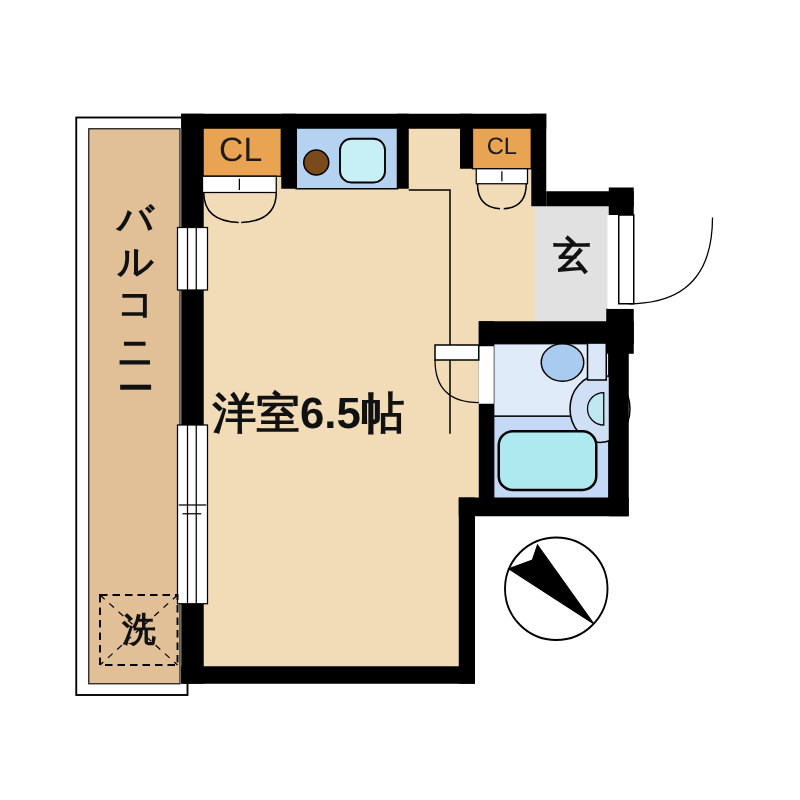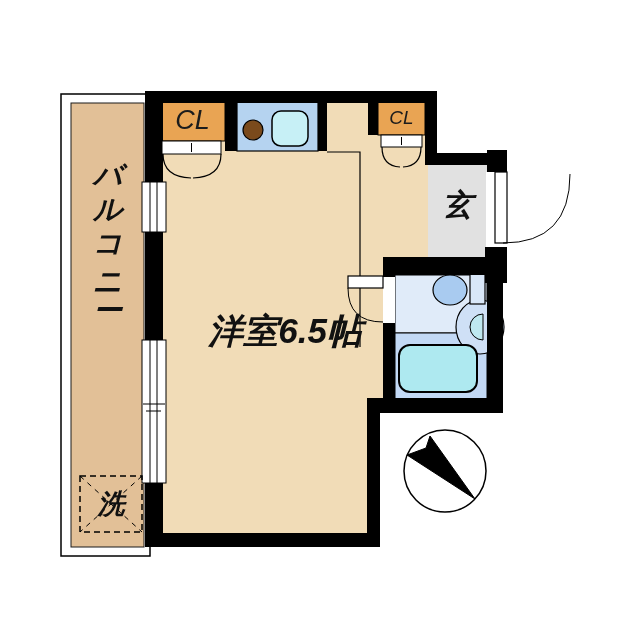--- a/index.html
+++ b/index.html
@@ -1,22 +1,22 @@
 <!DOCTYPE html>
 <html><head>
 <meta charset="utf-8">
 <style>
   html,body { margin:0; padding:0; background:#ffffff; }
   #stage {
     position:relative; width:640px; height:640px; background:#ffffff;
     font-family:"Liberation Sans", sans-serif; overflow:hidden;
   }
   #plan-svg { position:absolute; left:0; top:0; }
-  .lbl { position:absolute; color:#111; line-height:1; white-space:nowrap;font-style:italic; }
-  .lbl-room    { left:170px; top:313px; width:192px; text-align:right;
+  .lbl { position:absolute; color:#111; line-height:1; white-space:nowrap; }
+  .lbl-room    { left:170px; top:313px; width:192px; text-align:left;
                  font-size:35px; font-weight:bold; }
   .lbl-balcony { left:93px;  top:142px; writing-mode:vertical-rl;
                  font-size:29px; font-weight:bold; letter-spacing:5px; }
   .lbl-genkan  { left:428px; top:190px; width:59px; text-align:center;
                  font-size:30px; font-weight:bold; }
   .lbl-cl1     { left:160px; top:107px; width:65px; text-align:center;
                  font-size:27px; color:#1c1c1c; }
   .lbl-cl2     { left:378px; top:108px; width:47px; text-align:center;
                  font-size:19px; color:#1c1c1c; }
   .lbl-washer  { left:80px;  top:491px; width:62px; text-align:center;

